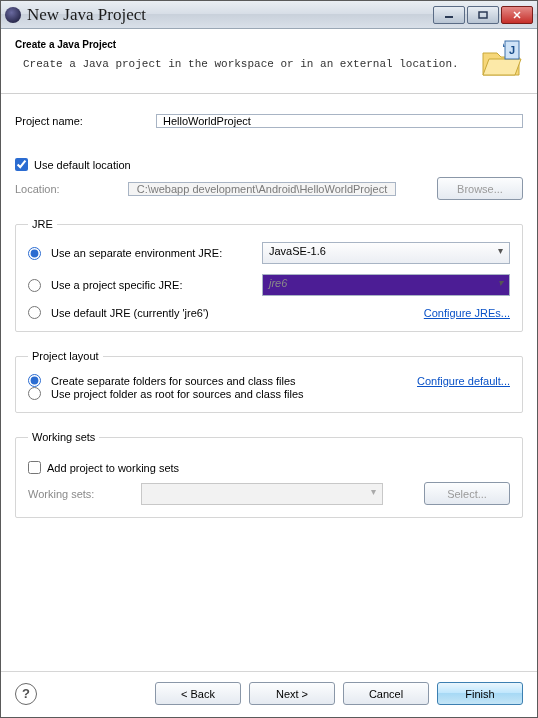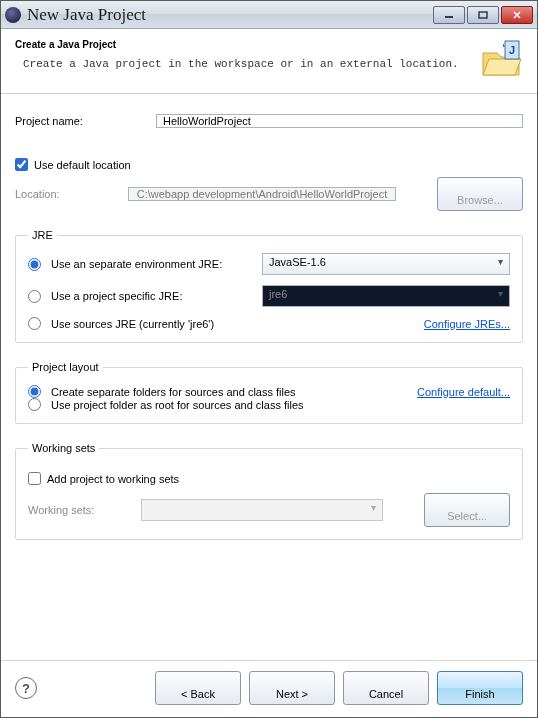--- a/index.html
+++ b/index.html
@@ -128,41 +128,41 @@
     flex:1;
     height:22px;
     border:1px solid #a8b4c4;
     background:linear-gradient(to bottom,#fdfdfd,#ebeef3);
     font-size:11px;
     padding: 2px 18px 2px 6px;
     position:relative;
     color:#000;
     display:flex; 
   }
-  .radio-row .select.disabled { color:#8a8a8a; background:#0f172a; }
+  .radio-row .select.disabled { color:#8a8a8a; background:#4c1d95;font-style:italic; }
   .radio-row .select::after {
     content:"▾"; position:absolute; right:6px; top:2px; color:#555; font-size:10px;
   }
   .link {
     color:#0a52c7;
     text-decoration: underline;
     cursor:pointer;
     white-space:nowrap;
     text-align:right;
   }
 
   .btn {
     height: 23px;
     min-width: 86px;
     border:1px solid #8a97a8;
     background: linear-gradient(to bottom,#fcfdfe,#e5eaf1);
     border-radius:3px;
     font-size:11px;
     font-family:inherit;
-    padding: 16px 14px;
+    padding: 0 14px;
     color:#000;
     cursor:pointer;
   }
   .btn:disabled { color:#9a9a9a; }
   .btn.default {
     border: 1px solid #3c7fb1;
     background: linear-gradient(to bottom,#eaf6fd,#bee6fd 49%,#a7d9f5 50%,#c4e5f6);
   }
 
   .button-bar {
@@ -267,21 +267,21 @@
       <div class="radio-row">
         <input type="radio" name="jre" style="">
         <span class="radio-lbl">Use a project specific JRE:</span>
         <div class="select disabled">
             <span>jre6</span>
           </div>
       </div>
 
       <div class="radio-row" style="margin-bottom:0">
         <input type="radio" name="jre" style="">
-        <span class="radio-lbl" style="flex:1">Use sources JRE (currently 'jre6')</span>
+        <span class="radio-lbl" style="flex:1">Use default JRE (currently 'jre6')</span>
         <span class="link">Configure JREs...</span>
       </div>
     </fieldset>
 
     <fieldset class="group">
       <legend>Project layout</legend>
 
       <div class="radio-row" style="margin-bottom:0">
         <input type="radio" name="layout" checked="" style="">
         <span style="flex:1">Create separate folders for sources and class files</span>

